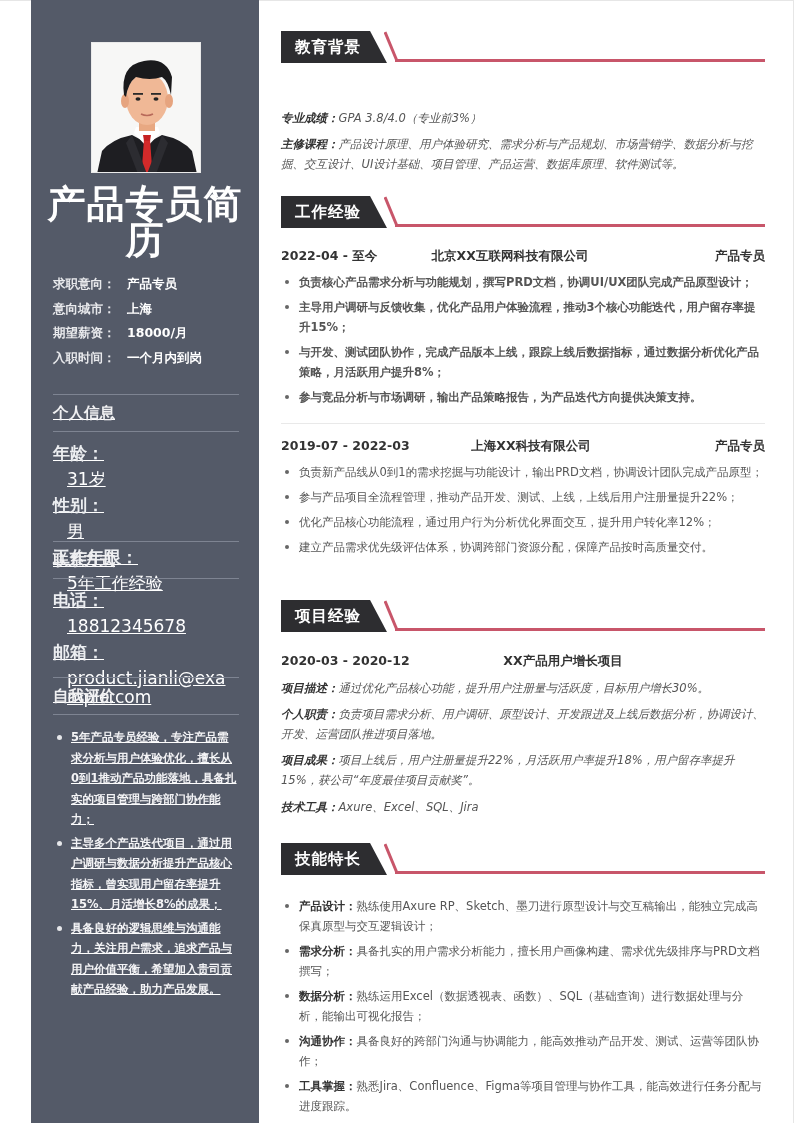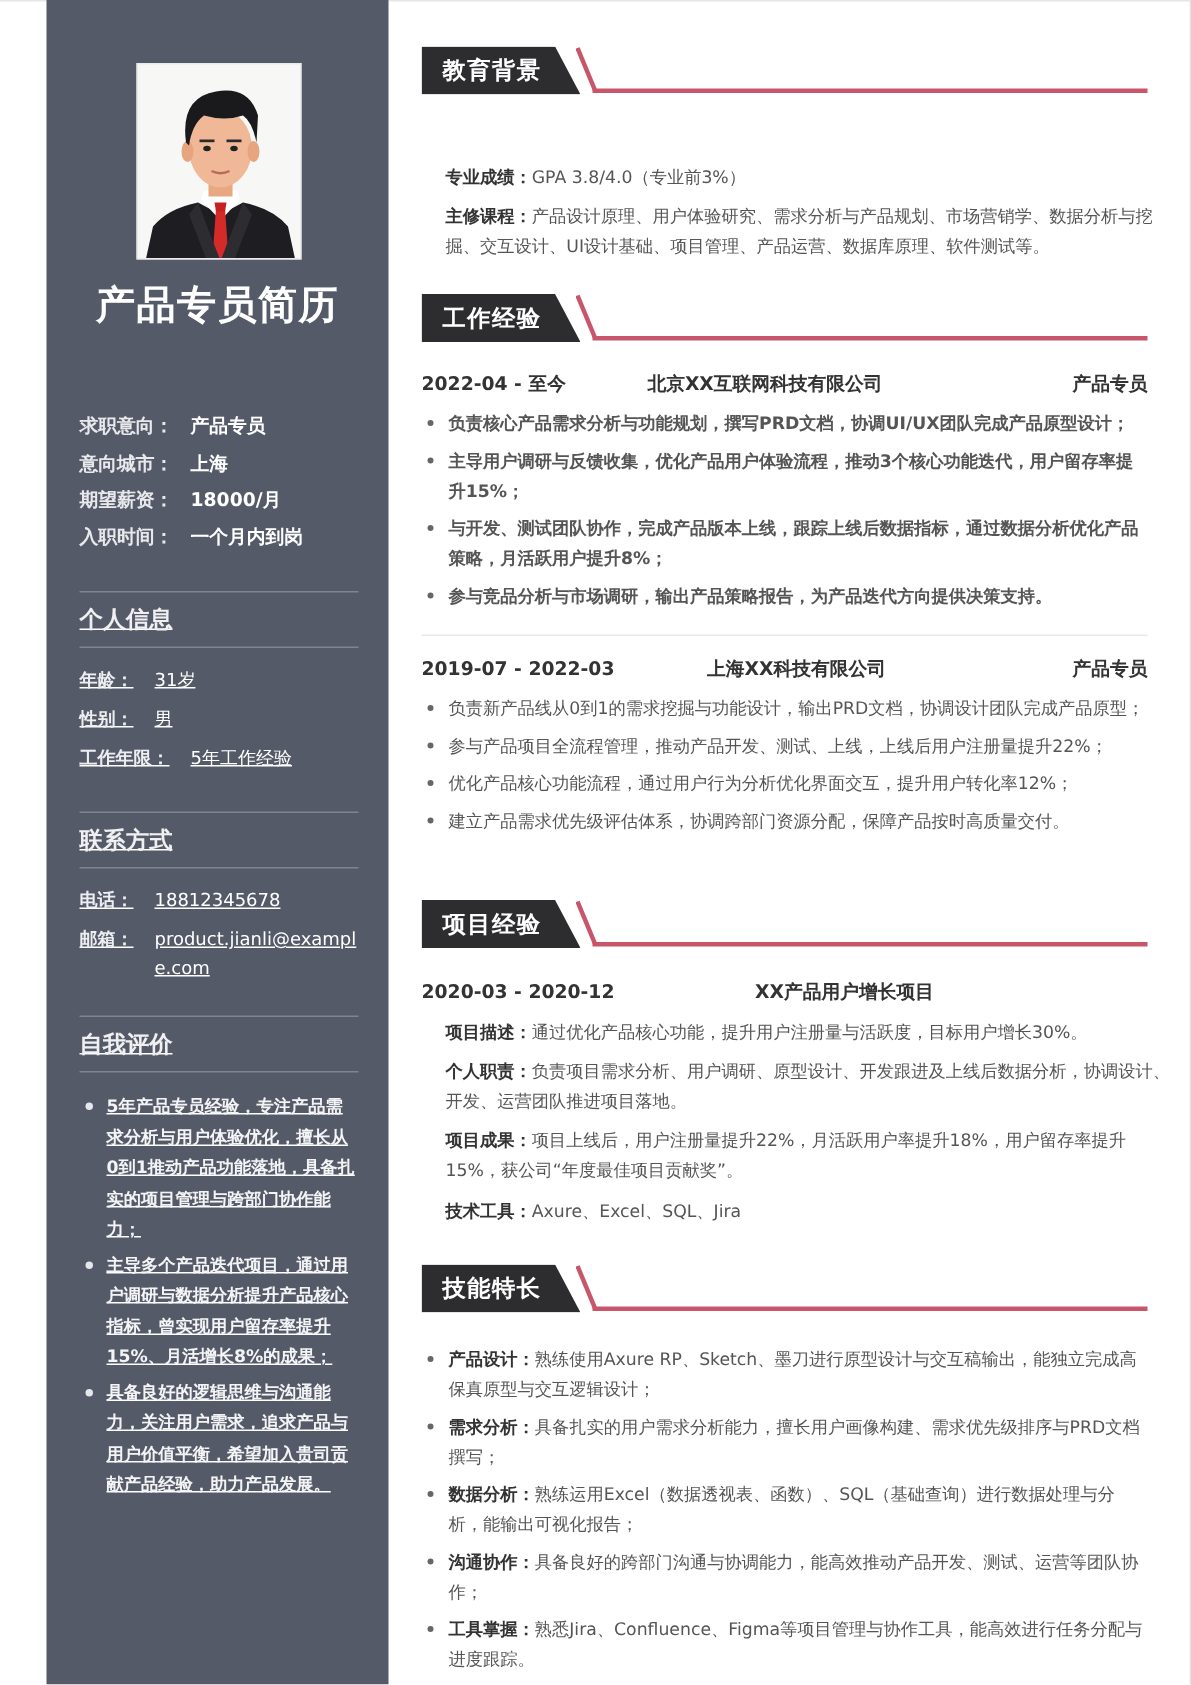--- a/index.html
+++ b/index.html
@@ -13,29 +13,29 @@
   .sidebar {
     position: absolute; left: 31px; top: 0; width: 228px; height: 1123px;
     background: #545a68; color: #ffffff; padding: 0 20px;
   }
   .photo {
     position: absolute; left: 60px; top: 42px; width: 110px; height: 131px;
     background: #f8f8f8; border: 1px solid #eaeaea; overflow: hidden;
   }
   .name-title {
     position: absolute; left: 10px; top: 186px; width: 208px; text-align: center;
-    font-size: 26px; font-weight: bold; line-height: 36px; color: #fff; letter-spacing: 1px;
+    font-size: 38px; font-weight: bold; line-height: 36px; color: #fff; letter-spacing: 1px;
   }
   .intent-list { position: absolute; left: 22px; top: 272px; width: 190px; }
   .intent-row { display: flex; font-size: 12.5px; font-weight: bold; line-height: 24.5px; color: #fff; }
   .intent-row .lbl { width: 74px; color: #e8e9ec; }
   .sb-section { position: absolute; left: 22px; width: 186px; text-decoration: underline; }
   .sb-divider { height: 1px; background: #7e8492; width: 186px; }
   .sb-title { font-size: 15.5px; font-weight: bold; color: #f0f0f2; line-height: 36px; padding-top: 0; }
-  .kv-row { display: flex; font-size: 12px; line-height: 26px; color: #fff; }
+  .kv-row { display: flex; font-size: 17px; line-height: 26px; color: #fff; flex-direction: column; }
   .kv-row .lbl { font-weight: bold; color: #eceef1; white-space: nowrap; }
   .kv-row .val { padding-left: 14px; }
   .kv-row.wrap .val { line-height: 19px; padding-top: 4px; word-break: break-all; }
   .eval-list { list-style: none; margin-top: 12px; }
   .eval-list li {
     position: relative; padding-left: 18px; font-size: 11.5px; font-weight: bold;
     line-height: 20.5px; color: #f4f4f6; margin-bottom: 3px;
   }
   .eval-list li::before {
     content: ""; position: absolute; left: 4px; top: 8px; width: 5px; height: 5px;
@@ -56,21 +56,21 @@
   .sec-head .slash {
     position: absolute; left: 103px; top: 0; width: 16px; height: 32px;
   }
   .sec-head .line {
     position: absolute; left: 114px; top: 28px; width: 370px; height: 3px; background: #c8566a;
   }
   .head-row { position: absolute; left: 0; width: 484px; height: 18px; font-size: 12.5px; font-weight: bold; color: #333; }
   .head-row .c1 { position: absolute; left: 0; top: 0; }
   .head-row .c2 { position: absolute; left: 0; width: 484px; text-align: center; top: 0; }
   .head-row .c3 { position: absolute; right: 0; top: 0; }
-  .para { position: absolute; left: 16px; width: 484px; font-size: 11.5px; line-height: 20px; color: #555; }
+  .para { position: absolute; left: 0; width: 484px; font-size: 11.5px; line-height: 20px; color: #555; font-style: italic; }
   .para b { color: #333; }
   .bul { position: absolute; left: 0; width: 484px; list-style: none; }
   .bul li {
     position: relative; padding-left: 18px; font-size: 11.5px; line-height: 20px; color: #555; margin-bottom: 5px;
   }
   .bul li::before {
     content: ""; position: absolute; left: 4px; top: 8px; width: 4px; height: 4px; border-radius: 50%; background: #666;
   }
   .bul li b { color: #333; }
   .thin-divider { position: absolute; left: 0; width: 484px; height: 1px; background: #e9e9e9; }

